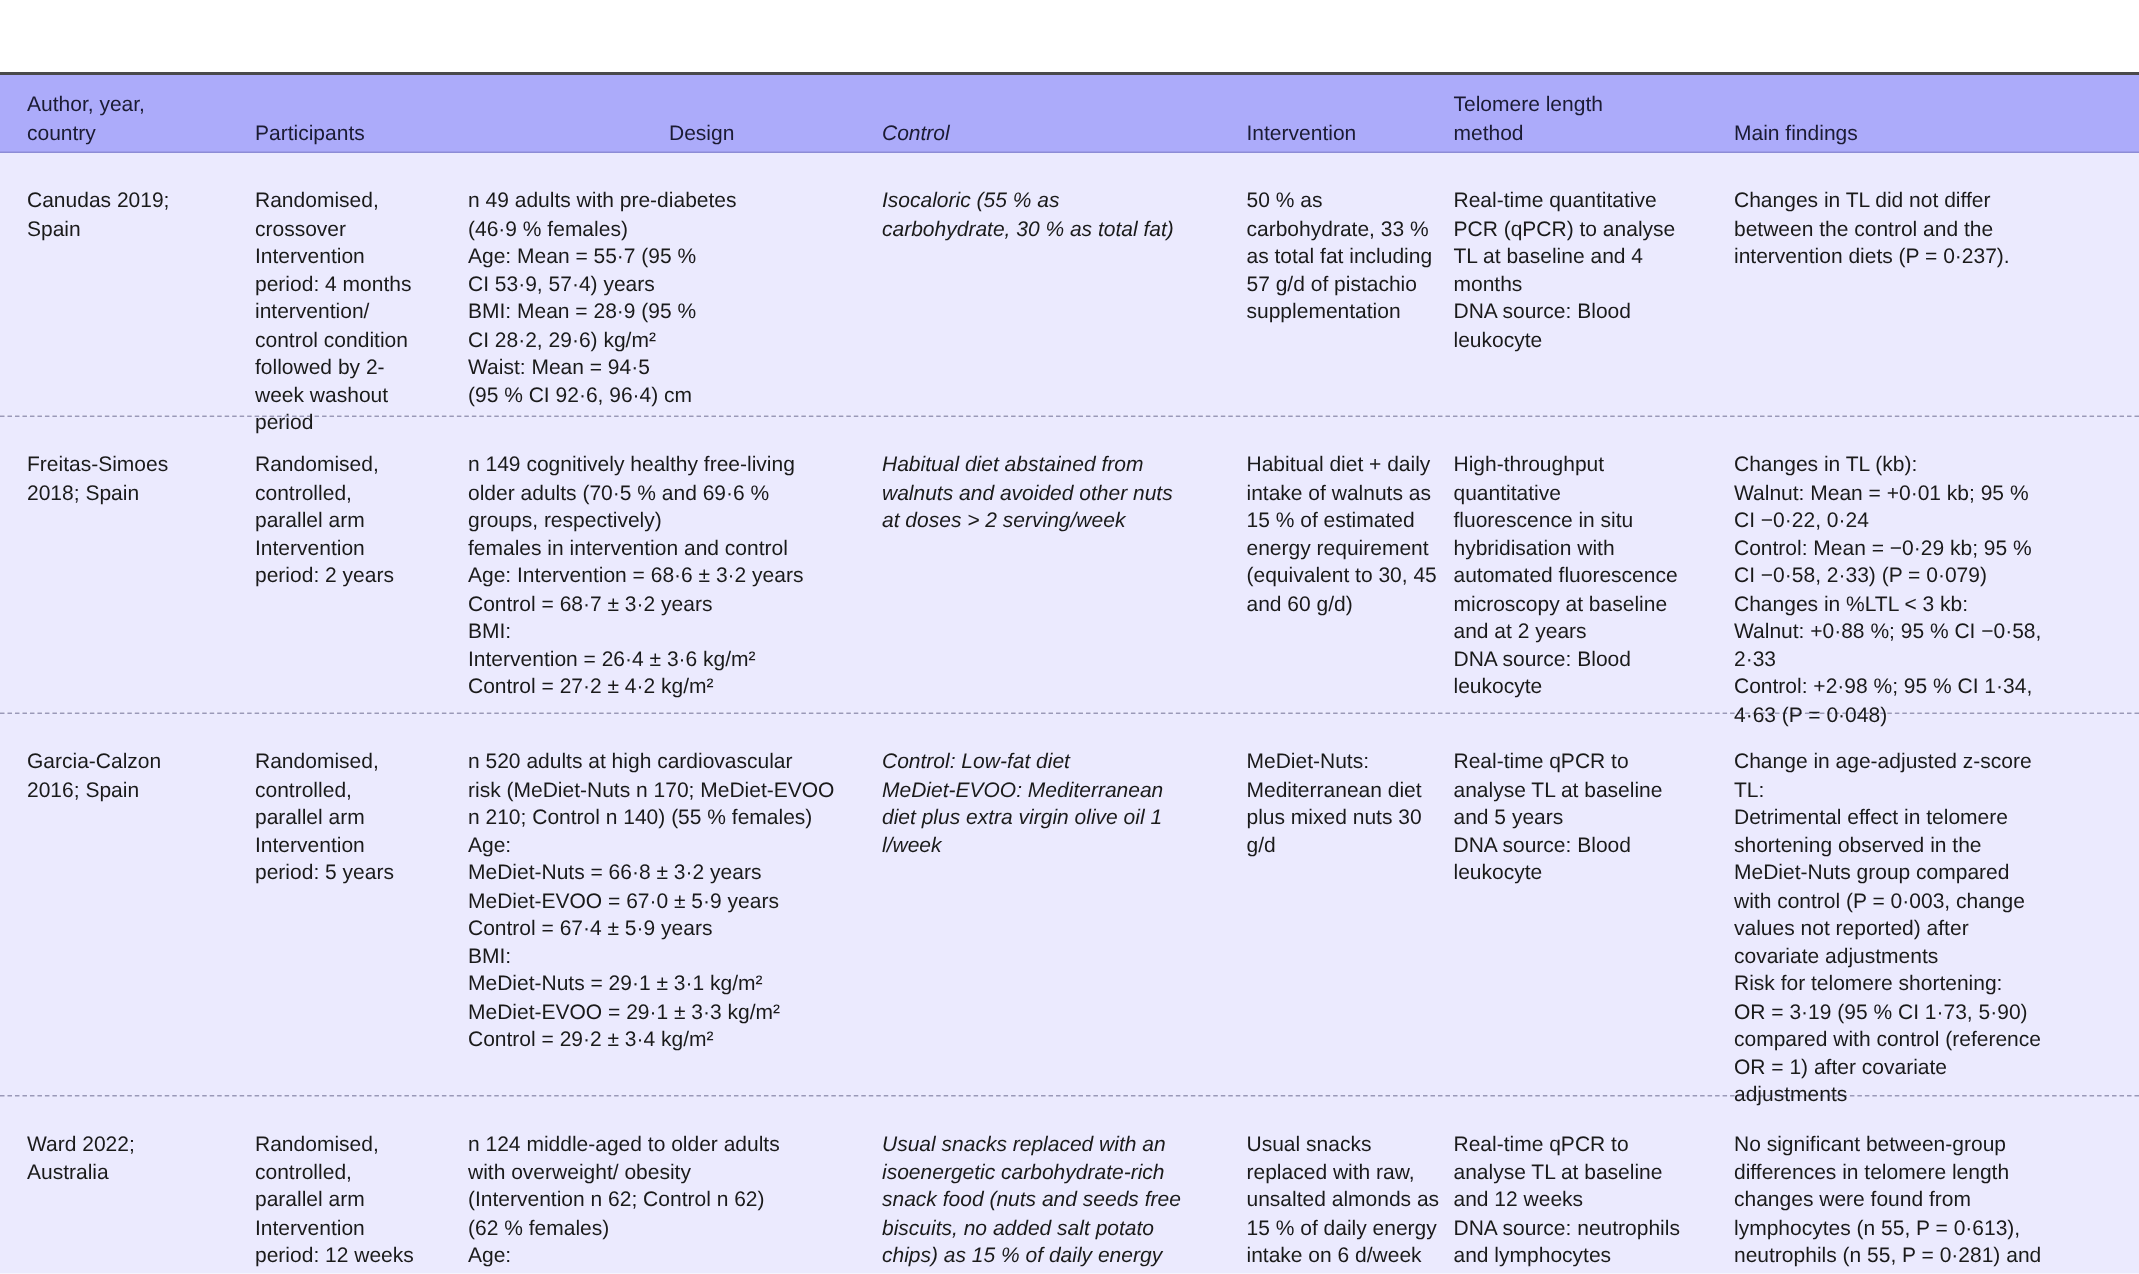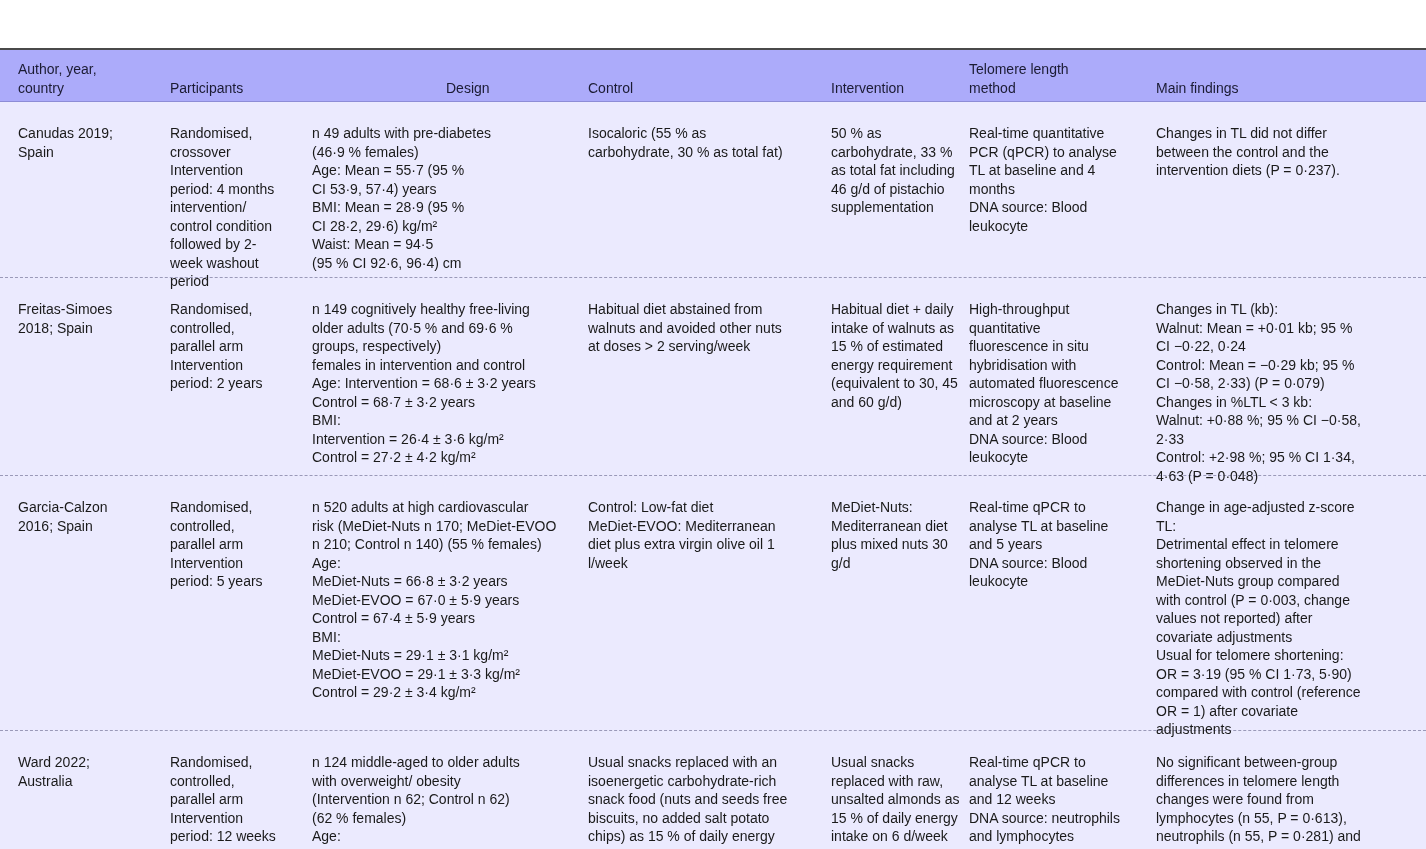--- a/index.html
+++ b/index.html
@@ -7,21 +7,21 @@
     .table-wrap { position: relative; width: 1426px; margin-top: 48px; }
     .top-rule { height: 2px; background: #4a4a4a; }
     .header { display: flex; background: #acabfa; border-bottom: 1px solid #8d8cd6; height: 51px; }
     .header .cell { display: flex; align-items: flex-end; padding-bottom: 4px; font-size: 14px; line-height: 18.5px; color: #1b1b33; box-sizing: border-box; }
     .row { display: flex; background: #ebeafe; box-sizing: border-box; }
     .row.sep { border-top: 1px dashed #9a99b8; }
     .row .cell { font-size: 14px; line-height: 18.5px; padding-top: 22px; box-sizing: border-box; white-space: normal; }
     .c1 { width: 170px; padding-left: 18px; padding-right: 8px; }
     .c2 { width: 142px; padding-left: 0px; padding-right: 6px; }
     .c3 { width: 276px; padding-left: 0px; padding-right: 8px; }
-    .c4 { width: 243px; padding-left: 0px; padding-right: 8px; }
+    .c4 { width: 243px; padding-left: 0px; padding-right: 8px; font-style: italic; }
     .c5 { width: 138px; padding-left: 0px; padding-right: 6px; }
     .c6 { width: 187px; padding-left: 0px; padding-right: 6px; }
     .c7 { width: 270px; padding-left: 0px; padding-right: 10px; }
     .header .c1 { padding-left: 18px; }
     .line { display: block; }
     .bottom-rule { height: 3px; background: #4a4a4a; }
   </style>
 </head>
 <body>
 
@@ -85,21 +85,21 @@
           <span class="line">(95 % CI 92·6, 96·4) cm</span>
         </div>
         <div class="cell c4">
           <span class="line">Isocaloric (55 % as</span>
           <span class="line">carbohydrate, 30 % as total fat)</span>
         </div>
         <div class="cell c5">
           <span class="line">50 % as</span>
           <span class="line">carbohydrate, 33 %</span>
           <span class="line">as total fat including</span>
-          <span class="line">46 g/d of pistachio</span>
+          <span class="line">57 g/d of pistachio</span>
           <span class="line">supplementation</span>
         </div>
         <div class="cell c6">
           <span class="line">Real-time quantitative</span>
           <span class="line">PCR (qPCR) to analyse</span>
           <span class="line">TL at baseline and 4</span>
           <span class="line">months</span>
           <span class="line">DNA source: Blood</span>
           <span class="line">leukocyte</span>
         </div>
@@ -215,21 +215,21 @@
         </div>
         <div class="cell c7">
           <span class="line">Change in age-adjusted z-score</span>
           <span class="line">TL:</span>
           <span class="line">Detrimental effect in telomere</span>
           <span class="line">shortening observed in the</span>
           <span class="line">MeDiet-Nuts group compared</span>
           <span class="line">with control (P = 0·003, change</span>
           <span class="line">values not reported) after</span>
           <span class="line">covariate adjustments</span>
-          <span class="line">Usual for telomere shortening:</span>
+          <span class="line">Risk for telomere shortening:</span>
           <span class="line">OR = 3·19 (95 % CI 1·73, 5·90)</span>
           <span class="line">compared with control (reference</span>
           <span class="line">OR = 1) after covariate</span>
           <span class="line">adjustments</span>
         </div>
       </div>
       <div class="row sep" style="height: 161px;">
         <div class="cell c1">
           <span class="line">Ward 2022;</span>
           <span class="line">Australia</span>

